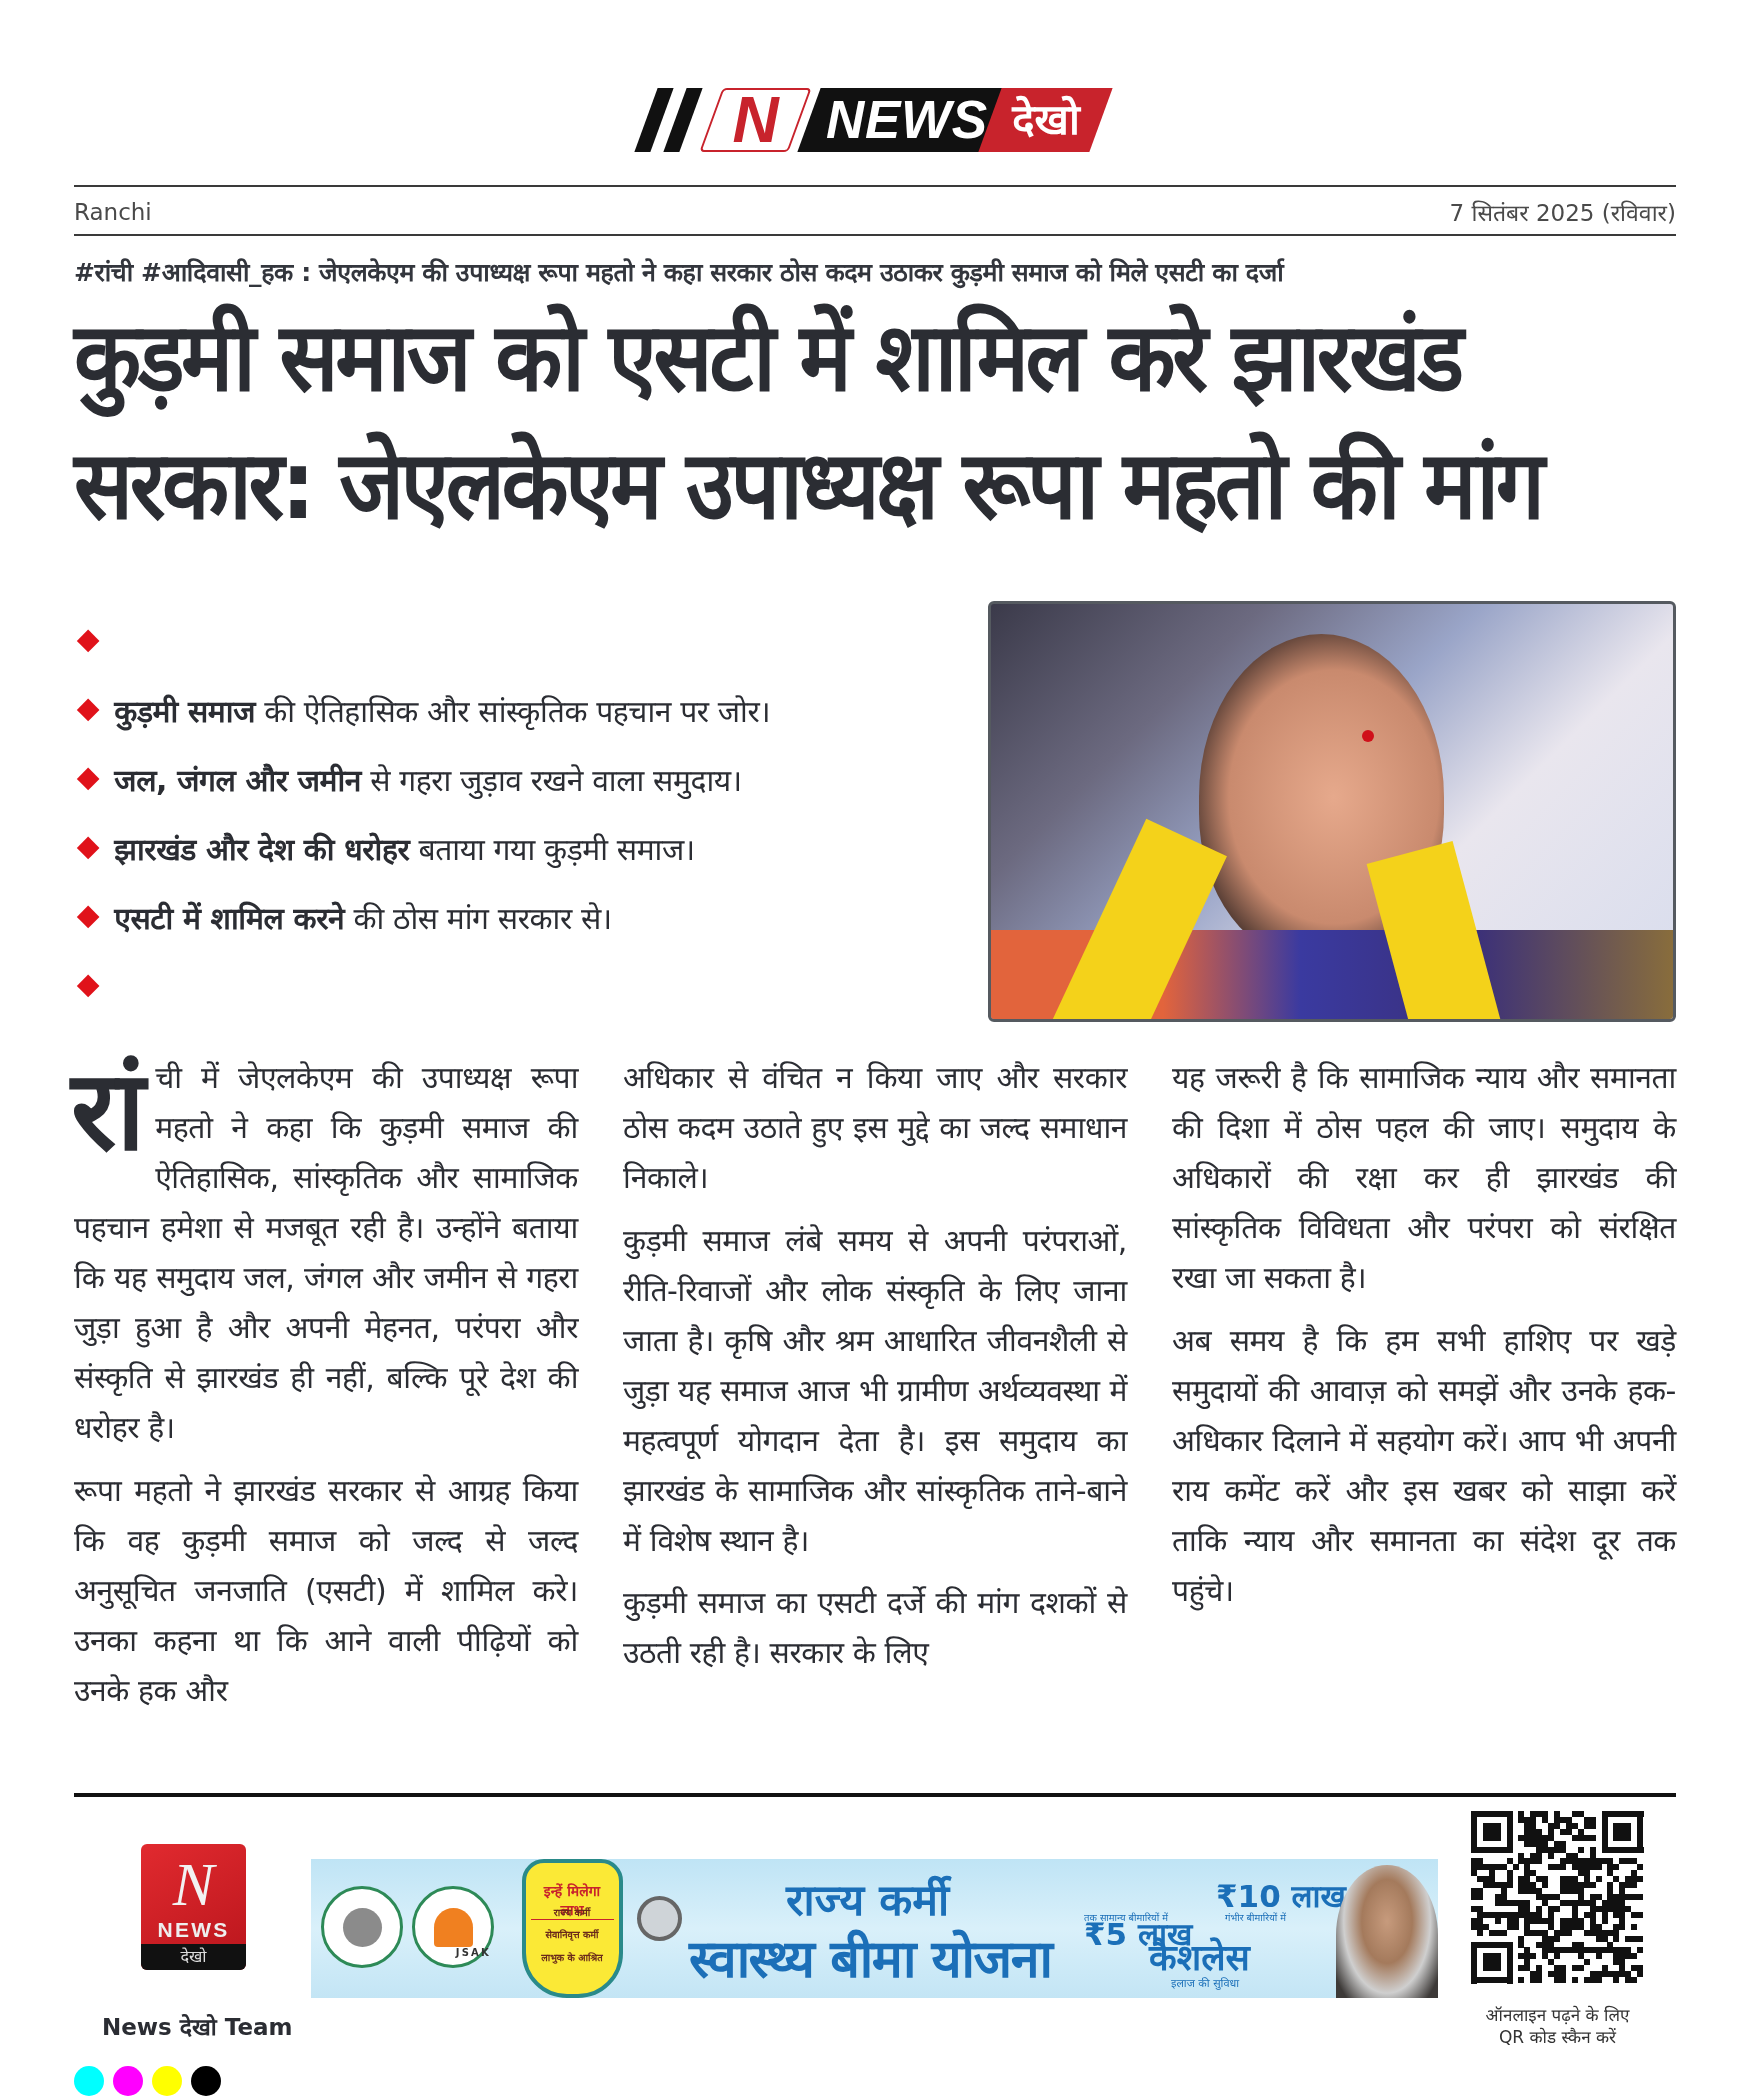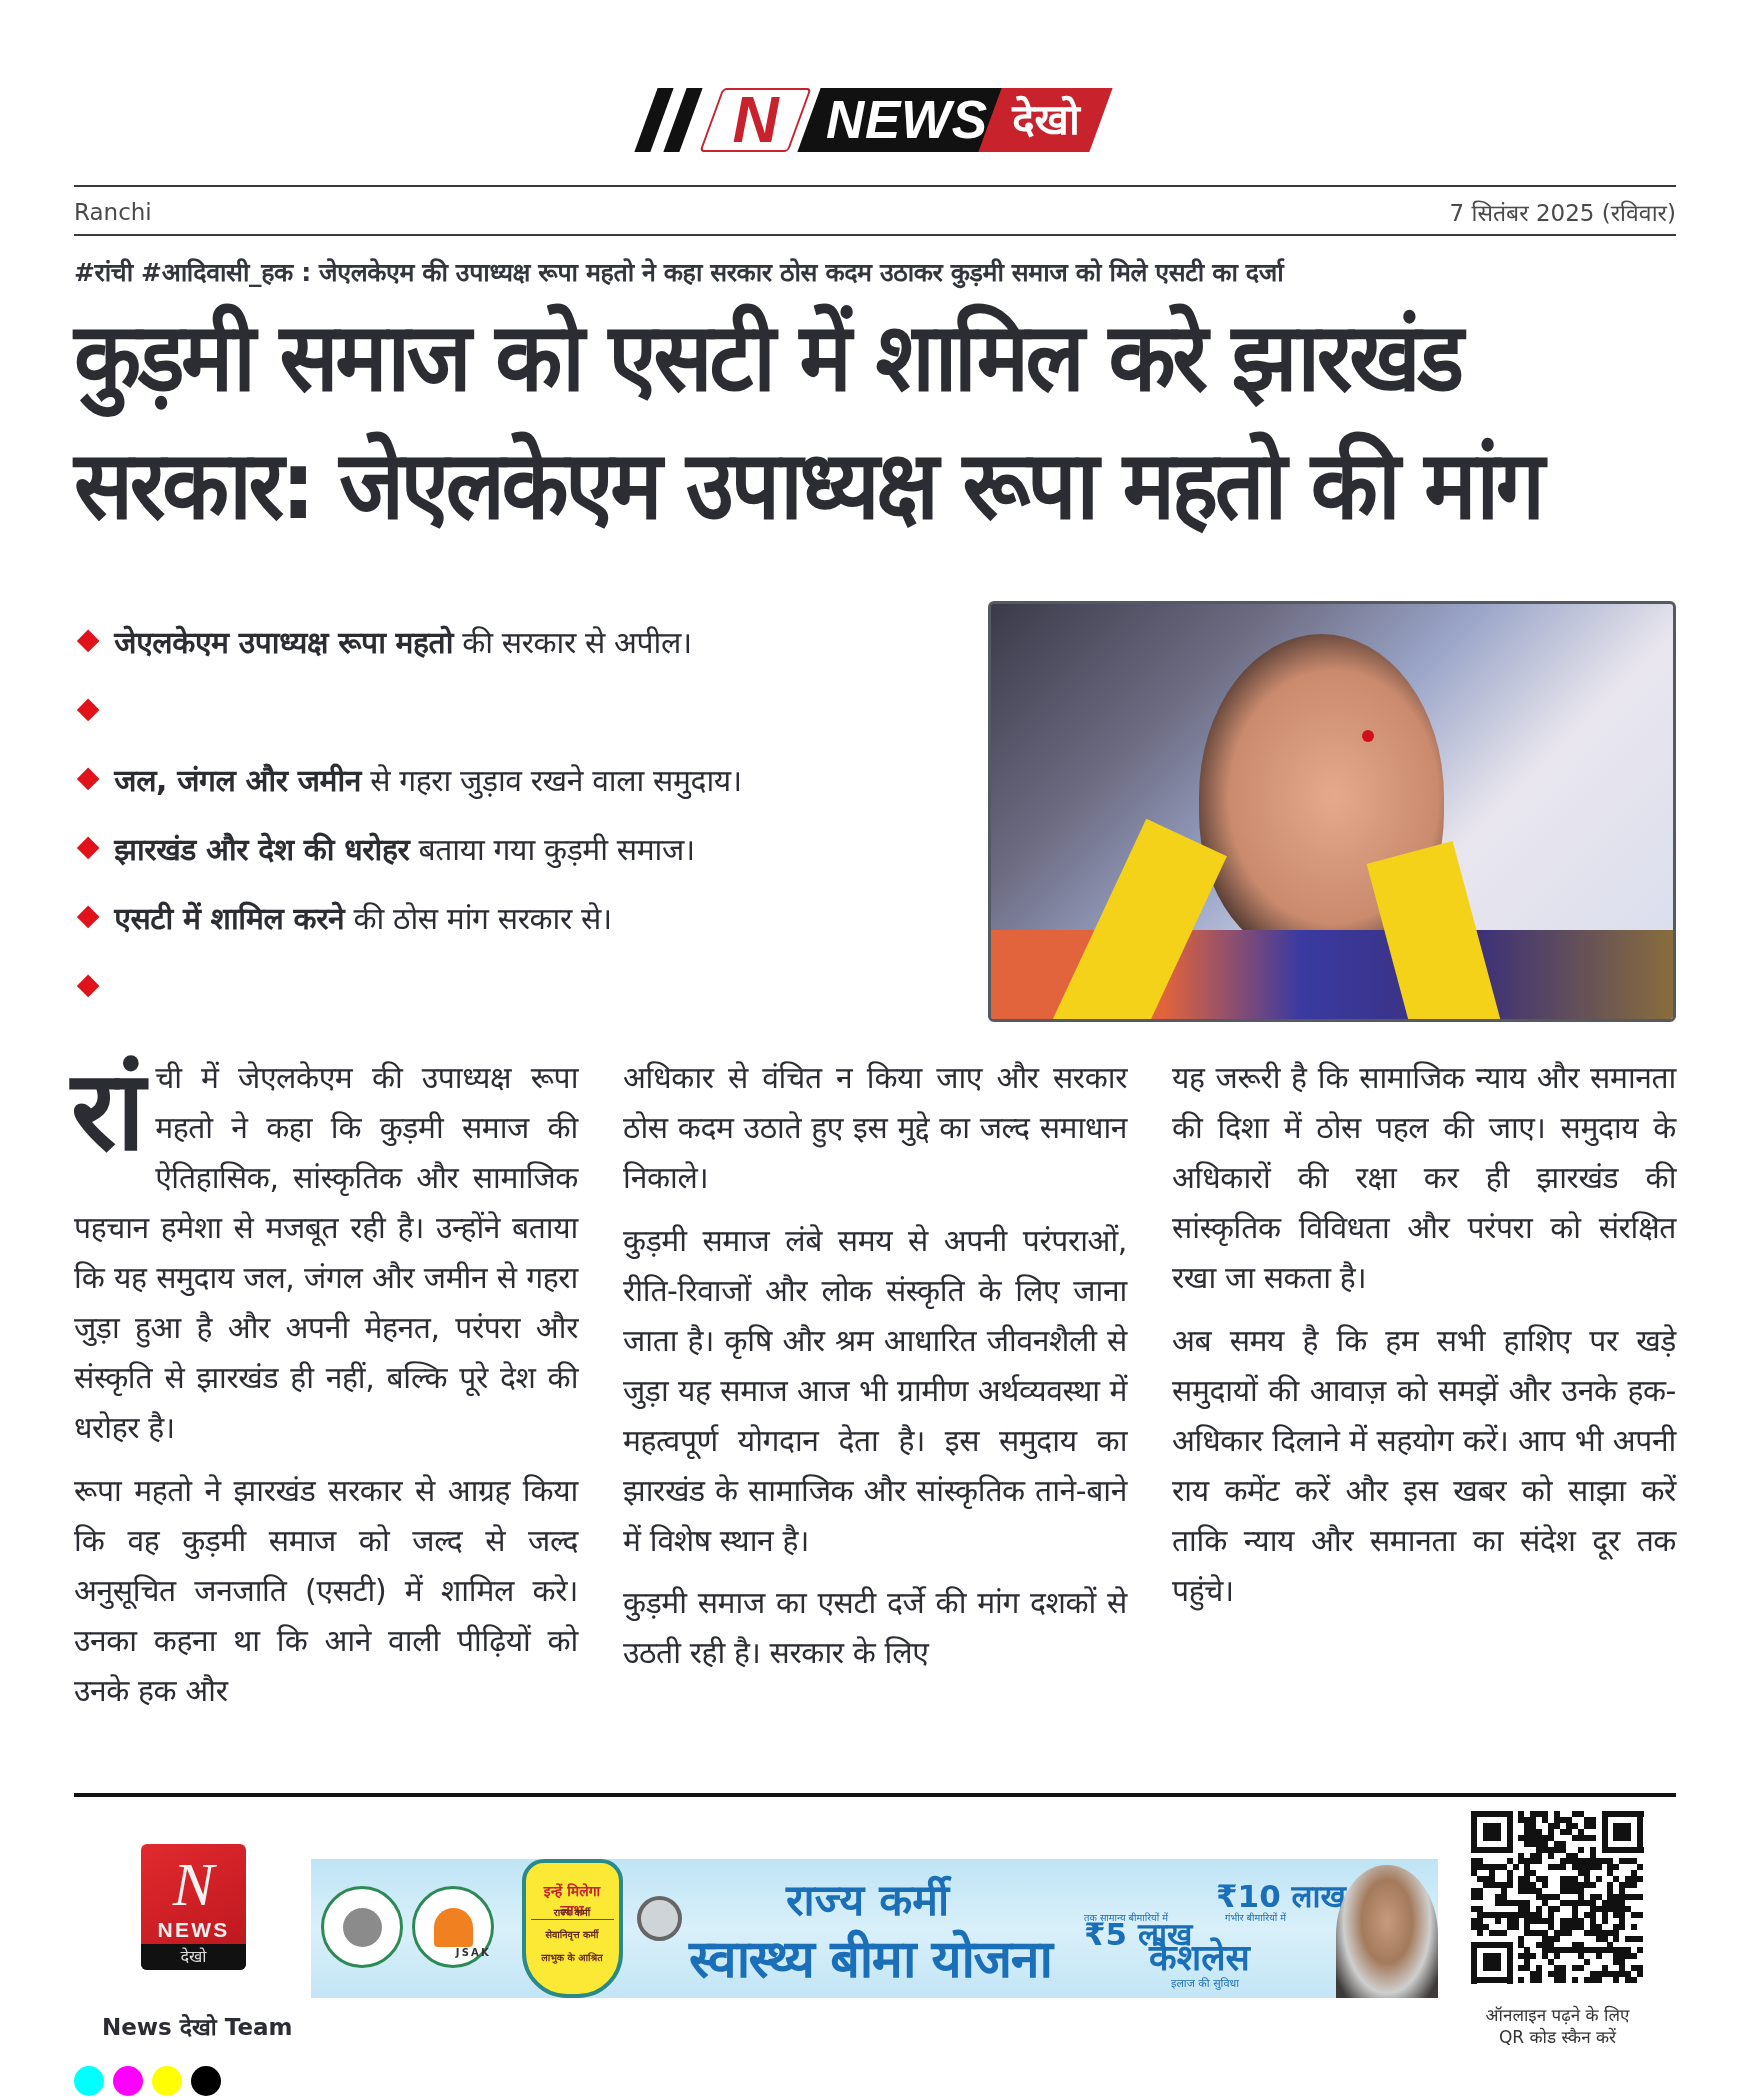--- a/index.html
+++ b/index.html
@@ -133,24 +133,24 @@
 
   <div class="kicker">#रांची #आदिवासी_हक : जेएलकेएम की उपाध्यक्ष रूपा महतो ने कहा सरकार ठोस कदम उठाकर कुड़मी समाज को मिले एसटी का दर्जा</div>
   <h1 class="headline">
     <div>कुड़मी समाज को एसटी में शामिल करे झारखंड</div>
     <div>सरकार: जेएलकेएम उपाध्यक्ष रूपा महतो की मांग</div>
   </h1>
 
   <ul class="highlights">
     <li class="hl-item">
       <span class="hl-bullet"></span>
-      <span><span class="hl-bold">जेएलकेएम उपाध्यक्ष रूपा महतो</span><span> की सरकार से अपील।</span></span>
     </li>
     <li class="hl-item">
       <span class="hl-bullet"></span>
+      <span><span class="hl-bold">कुड़मी समाज</span><span> की ऐतिहासिक और सांस्कृतिक पहचान पर जोर।</span></span>
     </li>
     <li class="hl-item">
       <span class="hl-bullet"></span>
       <span><span class="hl-bold">जल, जंगल और जमीन</span><span> से गहरा जुड़ाव रखने वाला समुदाय।</span></span>
     </li>
     <li class="hl-item">
       <span class="hl-bullet"></span>
       <span><span class="hl-bold">झारखंड और देश की धरोहर</span><span> बताया गया कुड़मी समाज।</span></span>
     </li>
     <li class="hl-item">

